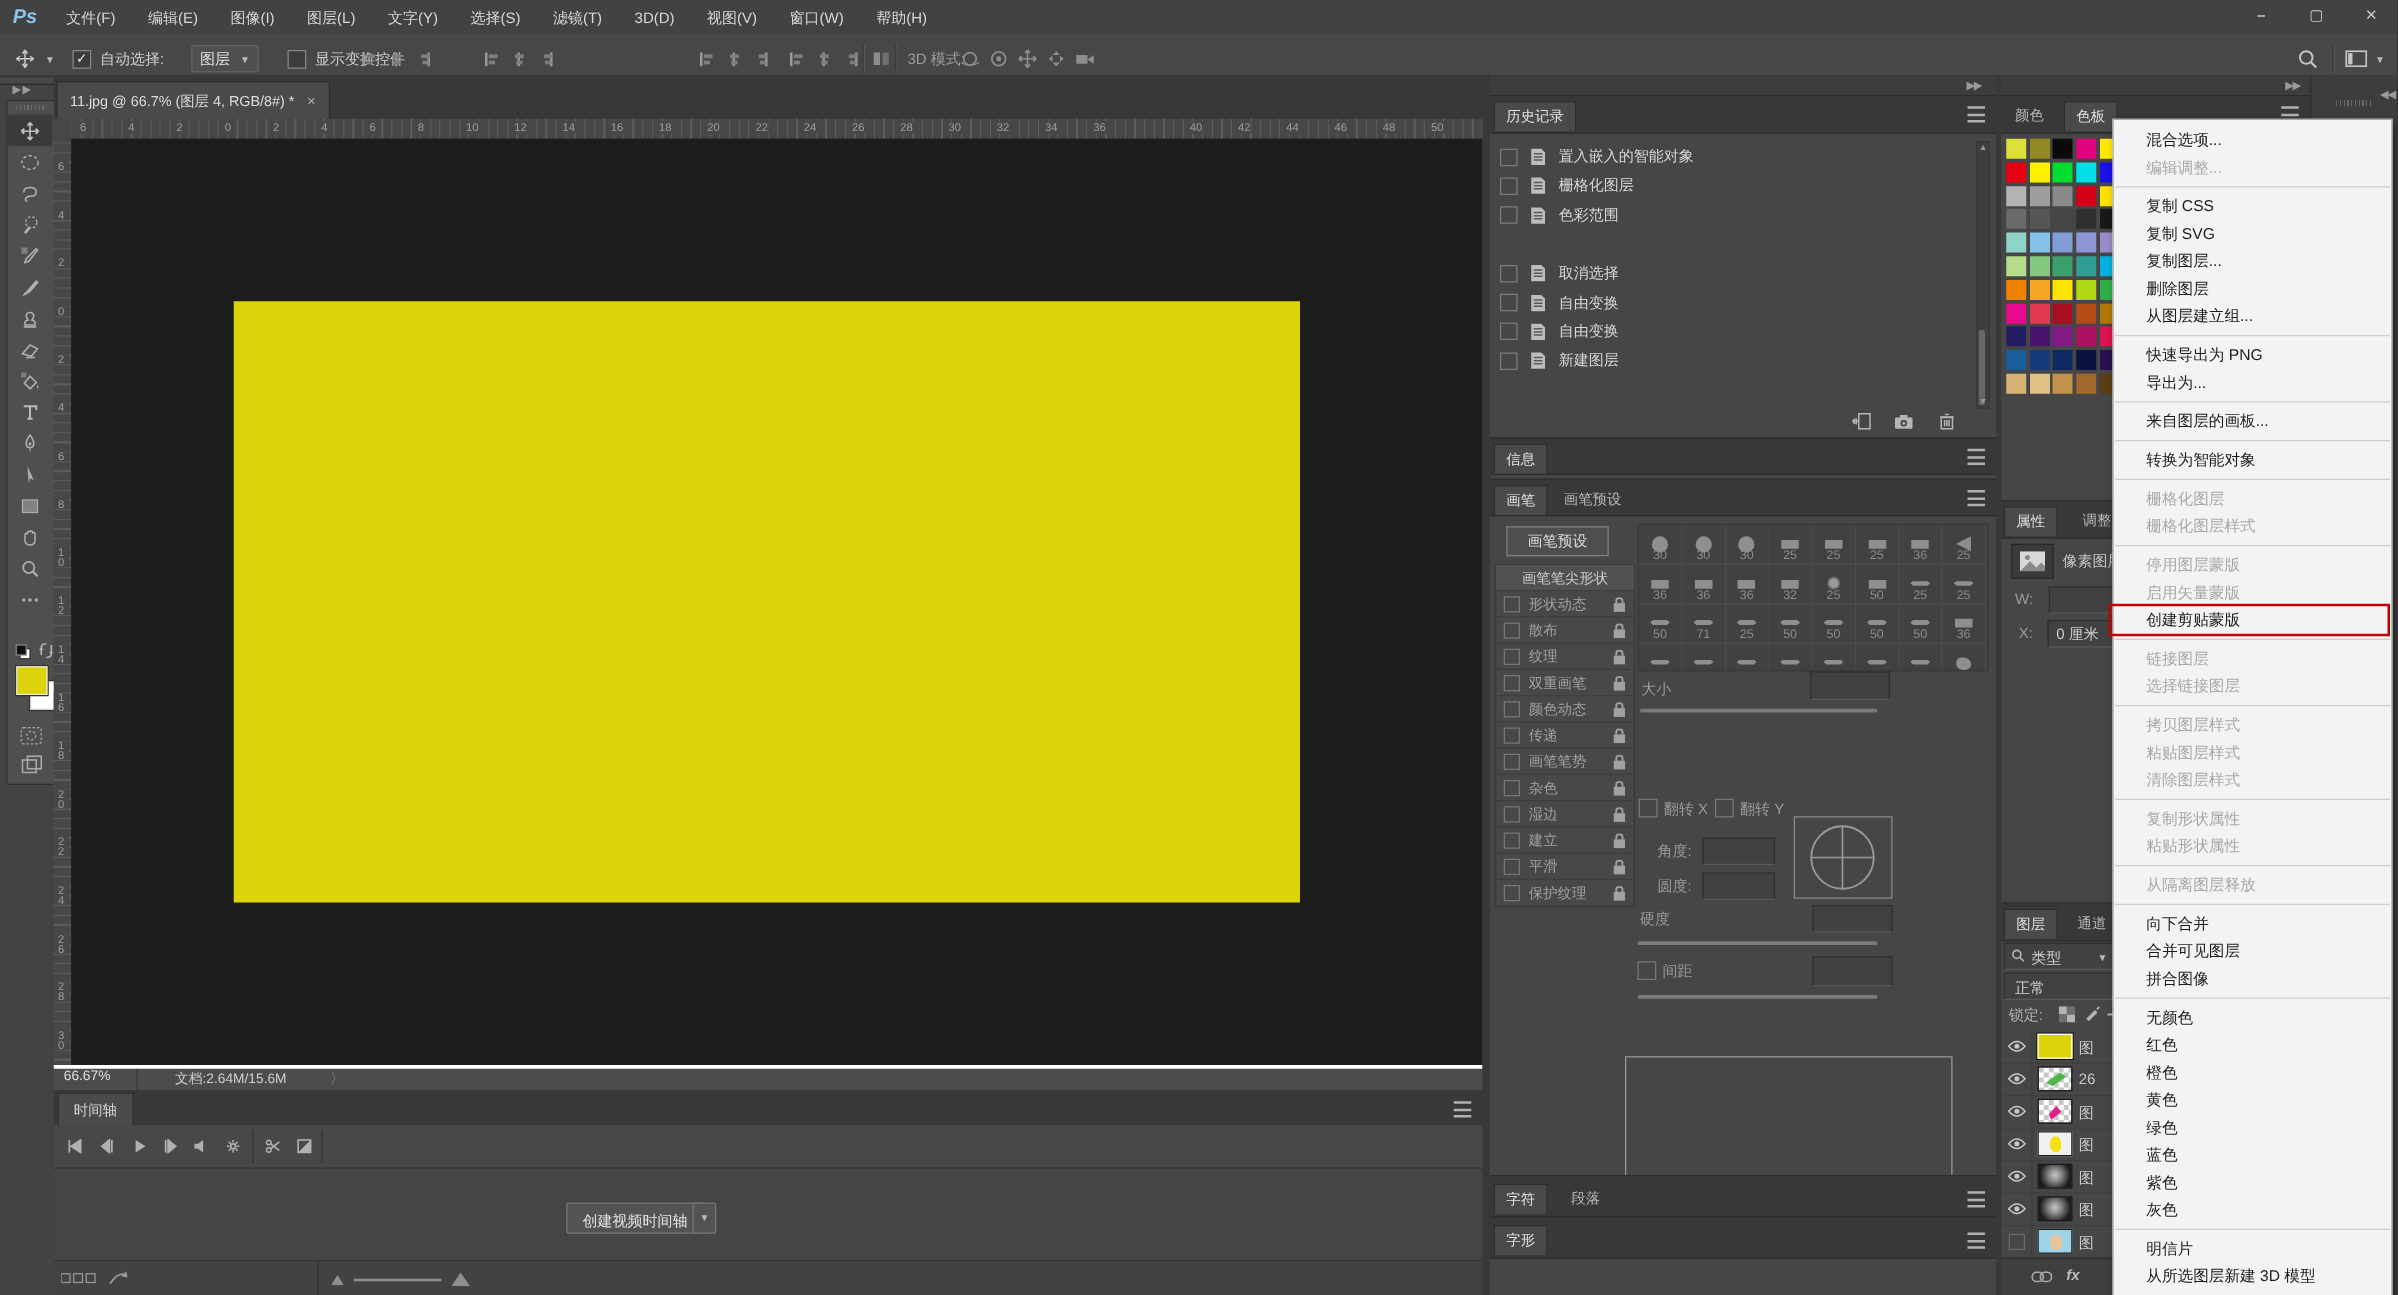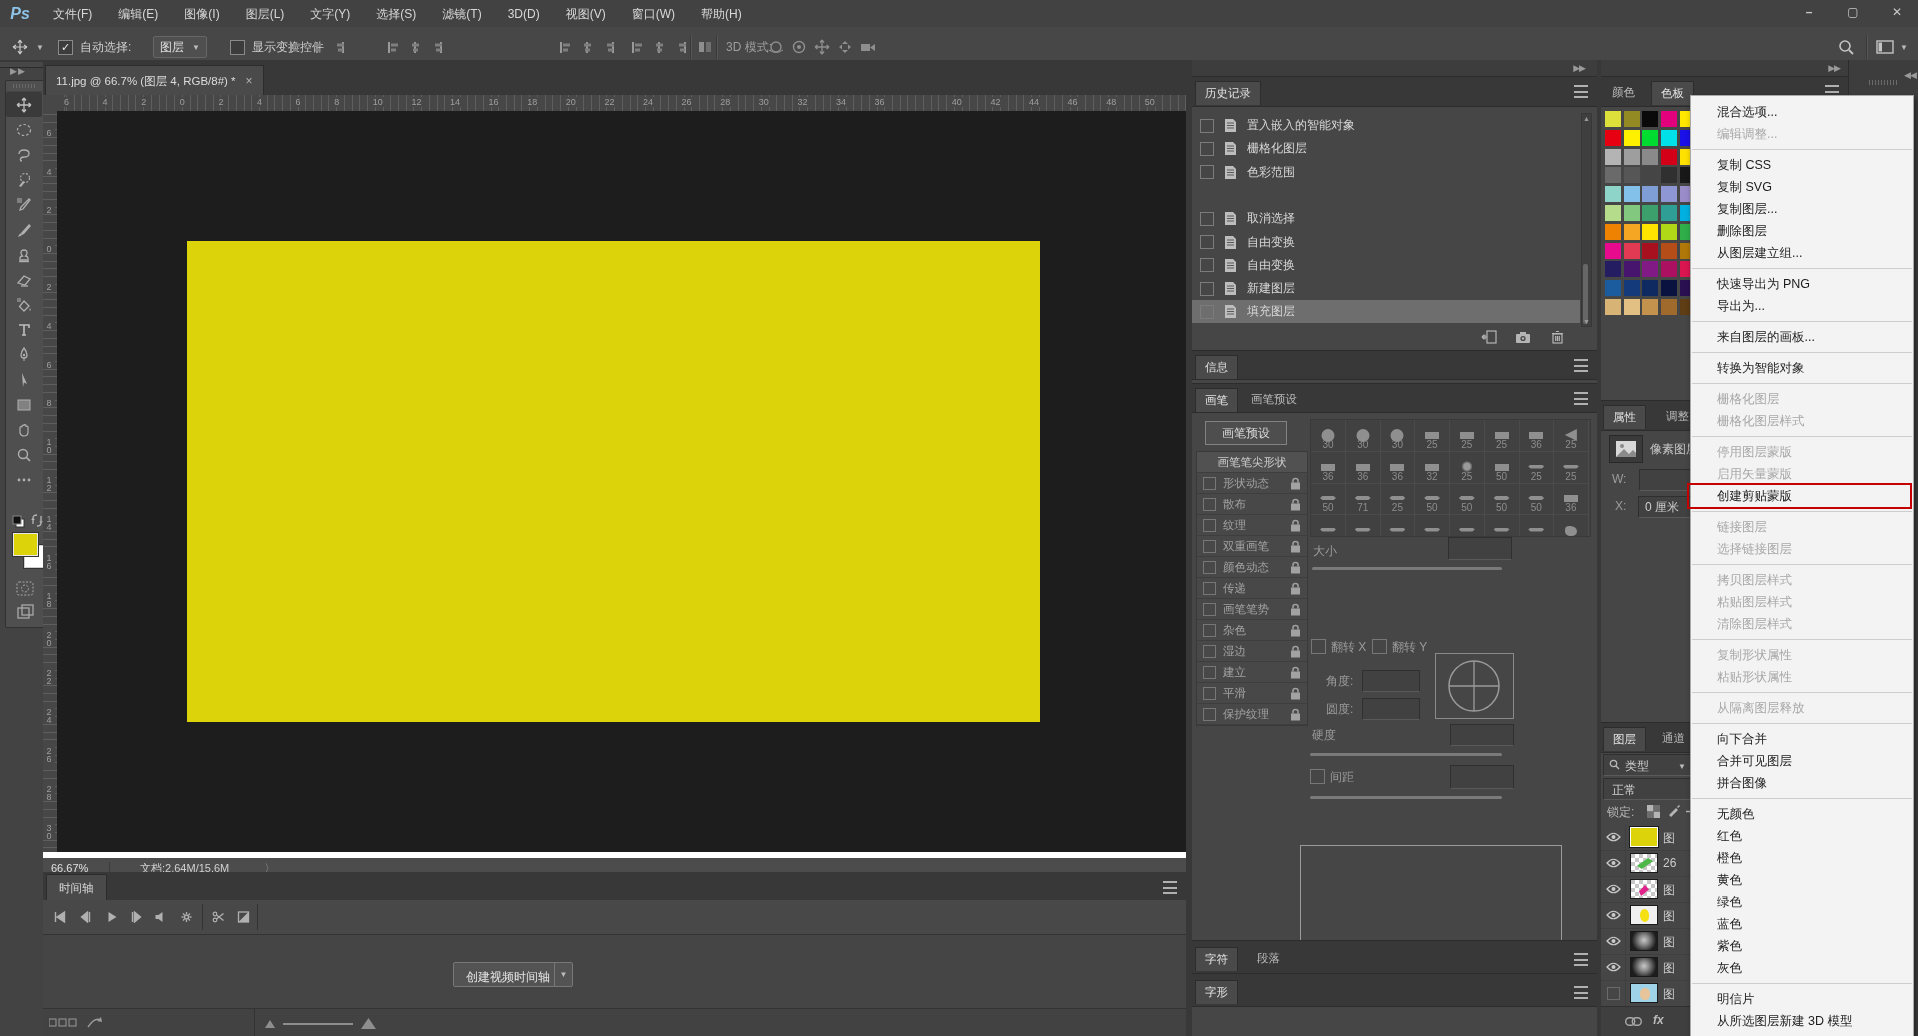--- a/index.html
+++ b/index.html
@@ -40,21 +40,21 @@
   #ruler-top{left:57px;top:95px;width:1129px;height:16px;background:#474747;border-bottom:1px solid #303030;
      background-image:repeating-linear-gradient(90deg,#5e5e5e 0 1px,transparent 1px 7.72px);background-position:9px 0;}
   #ruler-left{left:43px;top:111px;width:14px;height:741px;background:#474747;border-right:1px solid #303030;
      background-image:repeating-linear-gradient(180deg,#5e5e5e 0 1px,transparent 1px 7.72px);background-position:0 3px;}
   #ruler-corner{left:43px;top:95px;width:14px;height:16px;background:#474747;border-right:1px solid #303030;border-bottom:1px solid #303030;}
   .rnum{position:absolute;color:#9f9f9f;font-size:9px;background:#474747;padding:0 1px;}
   .rnum-v{position:absolute;color:#9f9f9f;font-size:9px;line-height:8px;background:#474747;text-align:center;width:12px;white-space:pre-line;}
   #canvas{left:57px;top:111px;width:1129px;height:741px;background:#1d1d1d;}
   #artboard{position:absolute;left:130px;top:130px;width:853px;height:481px;}
   
-  #statusbar{left:43px;top:852px;width:1143px;height:20px;background:#4c4c4c;border-top:6px solid #ffffff;display:flex;align-items:center;font-size:11px;}
+  #statusbar{left:43px;top:852px;width:1143px;height:20px;background:#4c4c4c;border-top:3px solid #ffffff;display:flex;font-size:11px;}
   #zoom-field{padding:0 8px;border-right:1px solid #3a3a3a;color:#e0e0e0;min-width:50px;}
   #doc-size{margin-left:30px;color:#d0d0d0;}
   #status-chev{margin-left:35px;color:#9a9a9a;}
   
   #timeline{left:43px;top:872px;width:1143px;height:164px;background:#454545;}
   #tl-tabbar{position:absolute;left:0;top:0;width:1143px;height:28px;background:#383838;border-bottom:1px solid #2c2c2c;}
   #tl-tab{position:absolute;left:3px;top:2px;height:26px;background:#4a4a4a;border:1px solid #2c2c2c;border-bottom:none;
           display:flex;align-items:center;padding:0 12px;font-size:11.5px;}
   #tl-controls{position:absolute;left:0;top:28px;width:1143px;height:34px;background:#484848;border-bottom:1px solid #333;}
   #tl-controls .ico{position:absolute;top:9px;}
@@ -660,28 +660,20 @@
           <div class="hist-label">自由变换</div>
         </div>
         <div class="hist-row" style="top: 172.1px;">
           <div class="hist-check"></div>
           <div style="width: 13px; height: 15px; flex: 0 0 auto;"><svg width="13" height="15" viewBox="0 0 13 15">
               <path d="M1 1 L9 1 L12 4 L12 14 L1 14 Z" fill="#bdbdbd"></path>
               <path d="M3 5 L10 5 M3 7.5 L10 7.5 M3 10 L10 10" stroke="#5a5a5a" stroke-width="1.2"></path>
             </svg></div>
           <div class="hist-label">新建图层</div>
         </div>
-        <div class="hist-row selected" style="top: 195.4px;">
-          <div class="hist-check"></div>
-          <div style="width: 13px; height: 15px; flex: 0 0 auto;"><svg width="13" height="15" viewBox="0 0 13 15">
-              <path d="M1 1 L9 1 L12 4 L12 14 L1 14 Z" fill="#bdbdbd"></path>
-              <path d="M3 5 L10 5 M3 7.5 L10 7.5 M3 10 L10 10" stroke="#5a5a5a" stroke-width="1.2"></path>
-            </svg></div>
-          <div class="hist-label">填充图层</div>
-        </div>
       </div>
     <div class="scrollbar" style="left:389px;top:53px;height:212px">
       <span class="scroll-arrow" style="top:1px">▲</span>
       <div class="scroll-thumb" style="top:150px;height:60px"></div>
       <span class="scroll-arrow" style="bottom:1px">▼</span>
     </div>
     <div style="position:absolute;left:0;top:265px;width:405px;height:25px;border-bottom:1px solid #2c2c2c">
       <div class="icon-btn" style="left:286px;top:3px">
           <svg width="16" height="14" viewBox="0 0 16 14">
             <rect x="6" y="1" width="9" height="12" fill="none" stroke="#b5b5b5" stroke-width="1.2"></rect>

